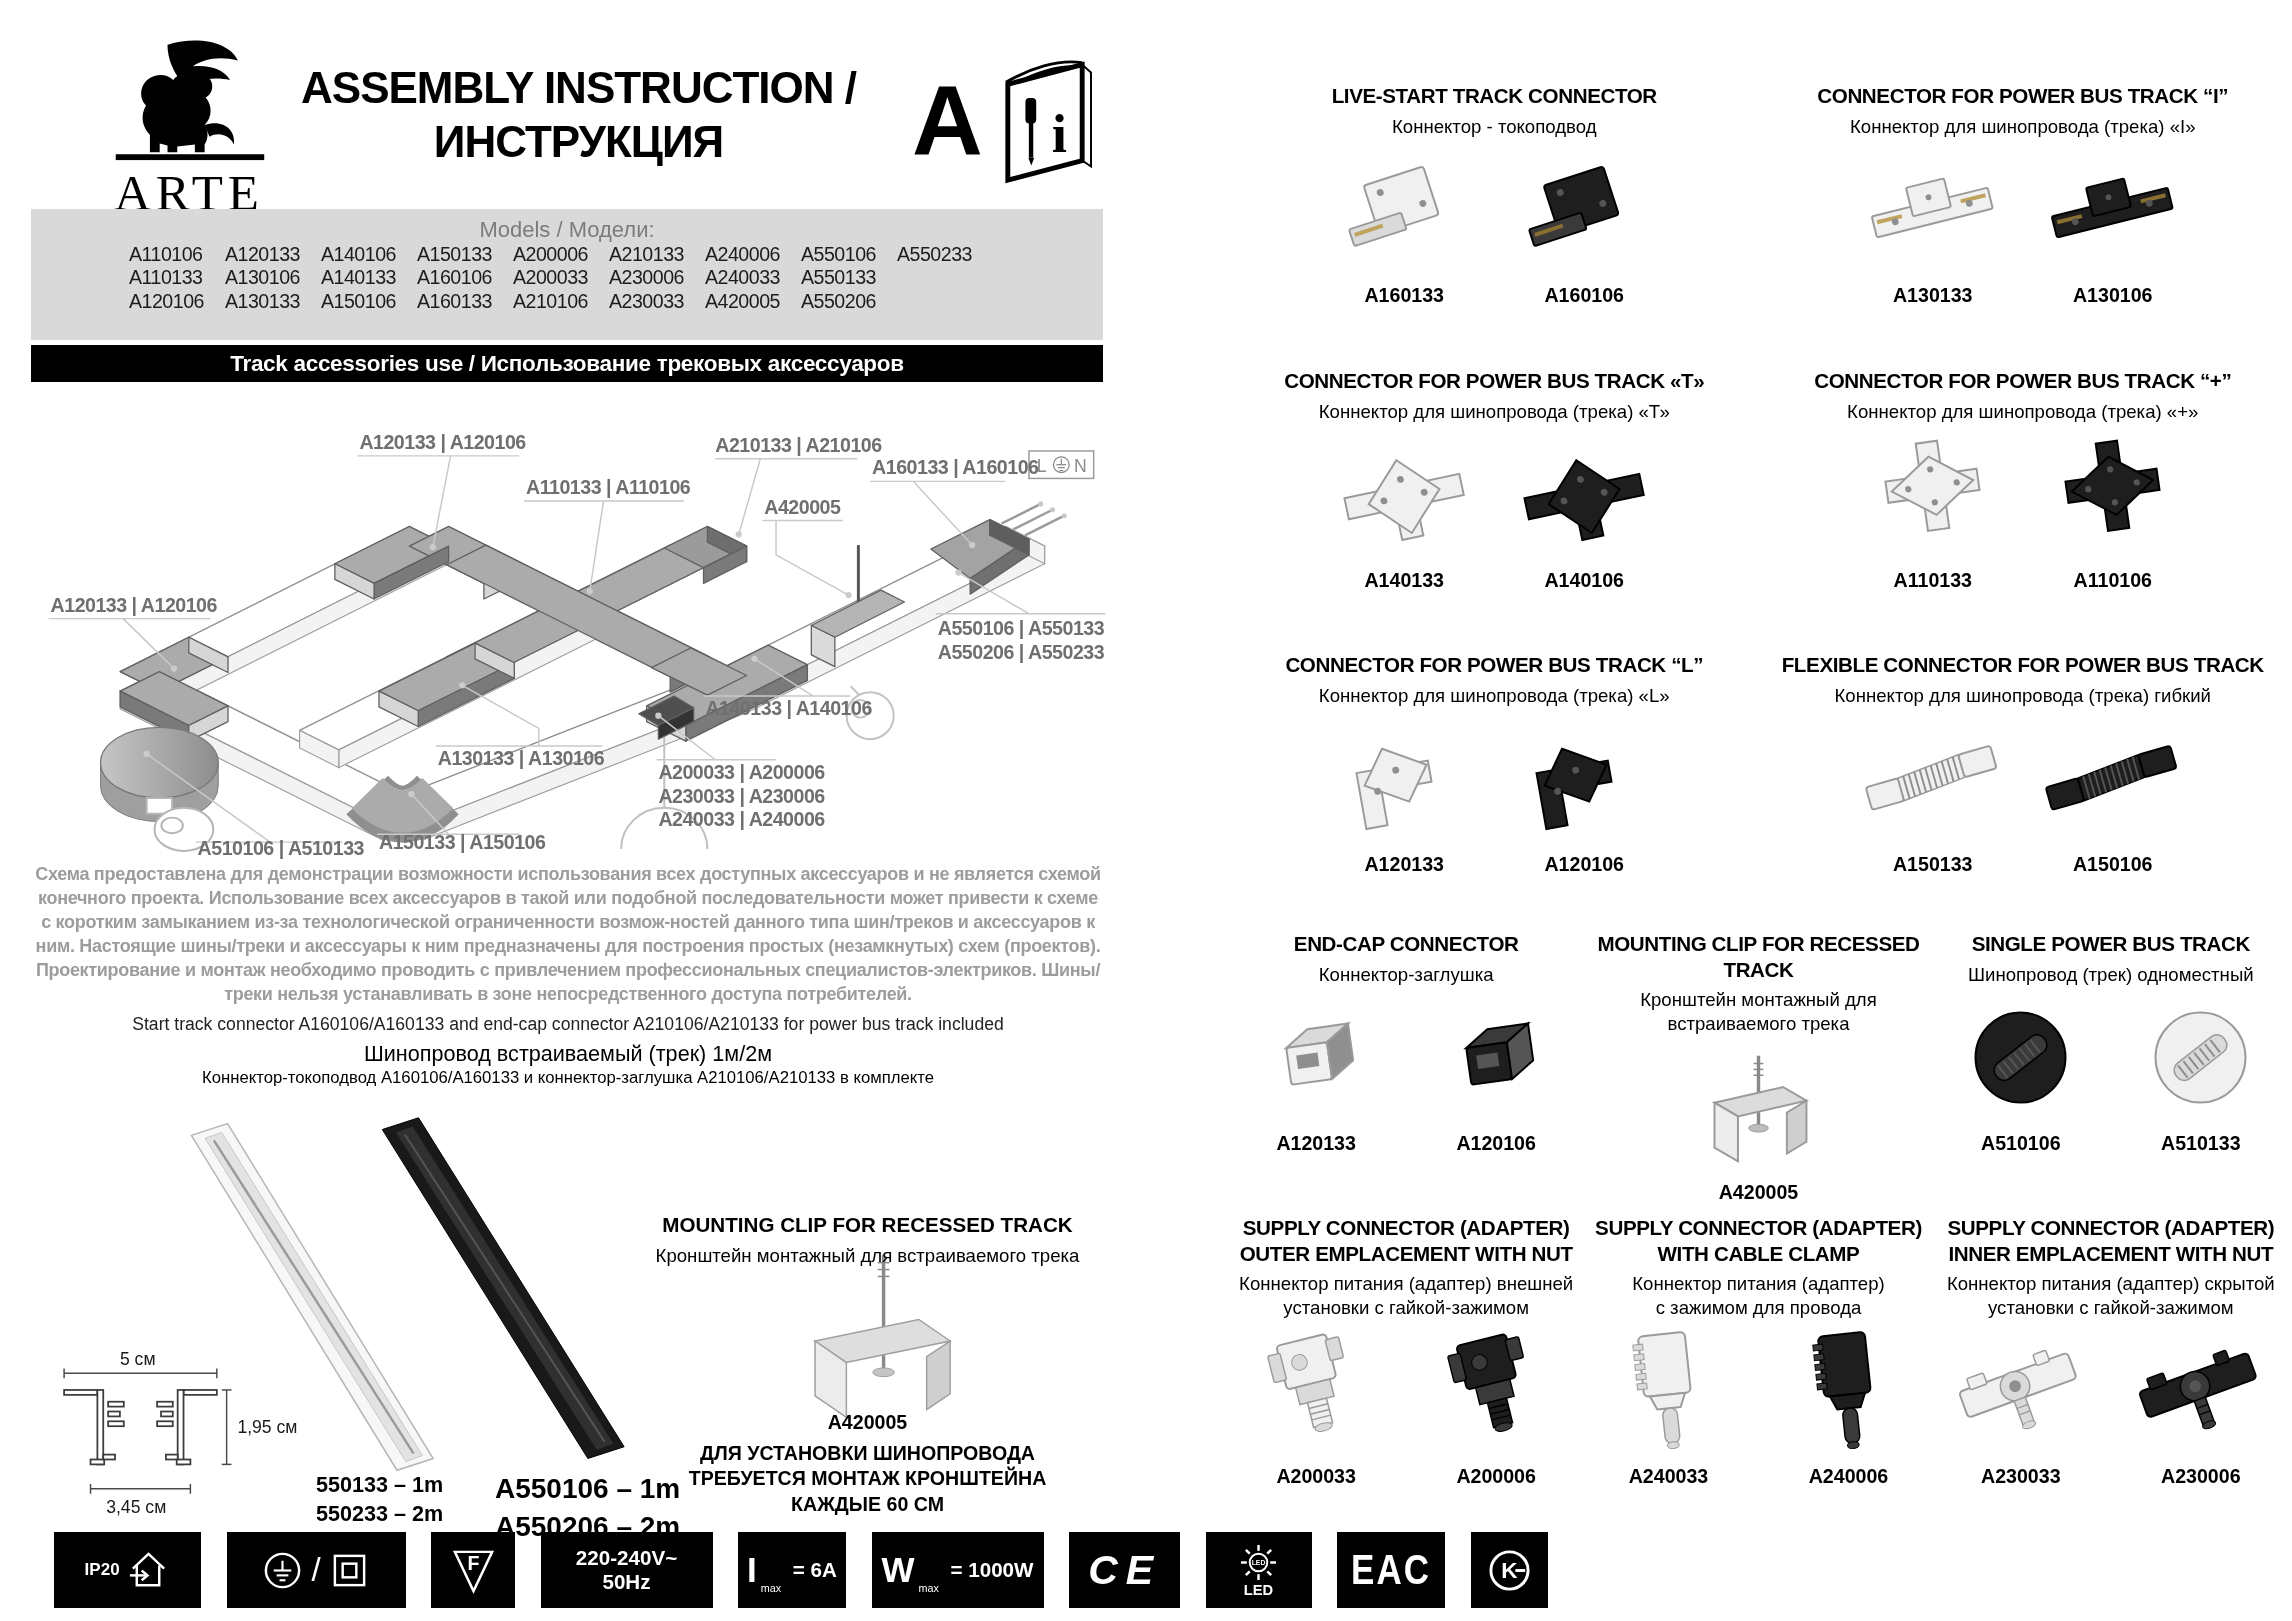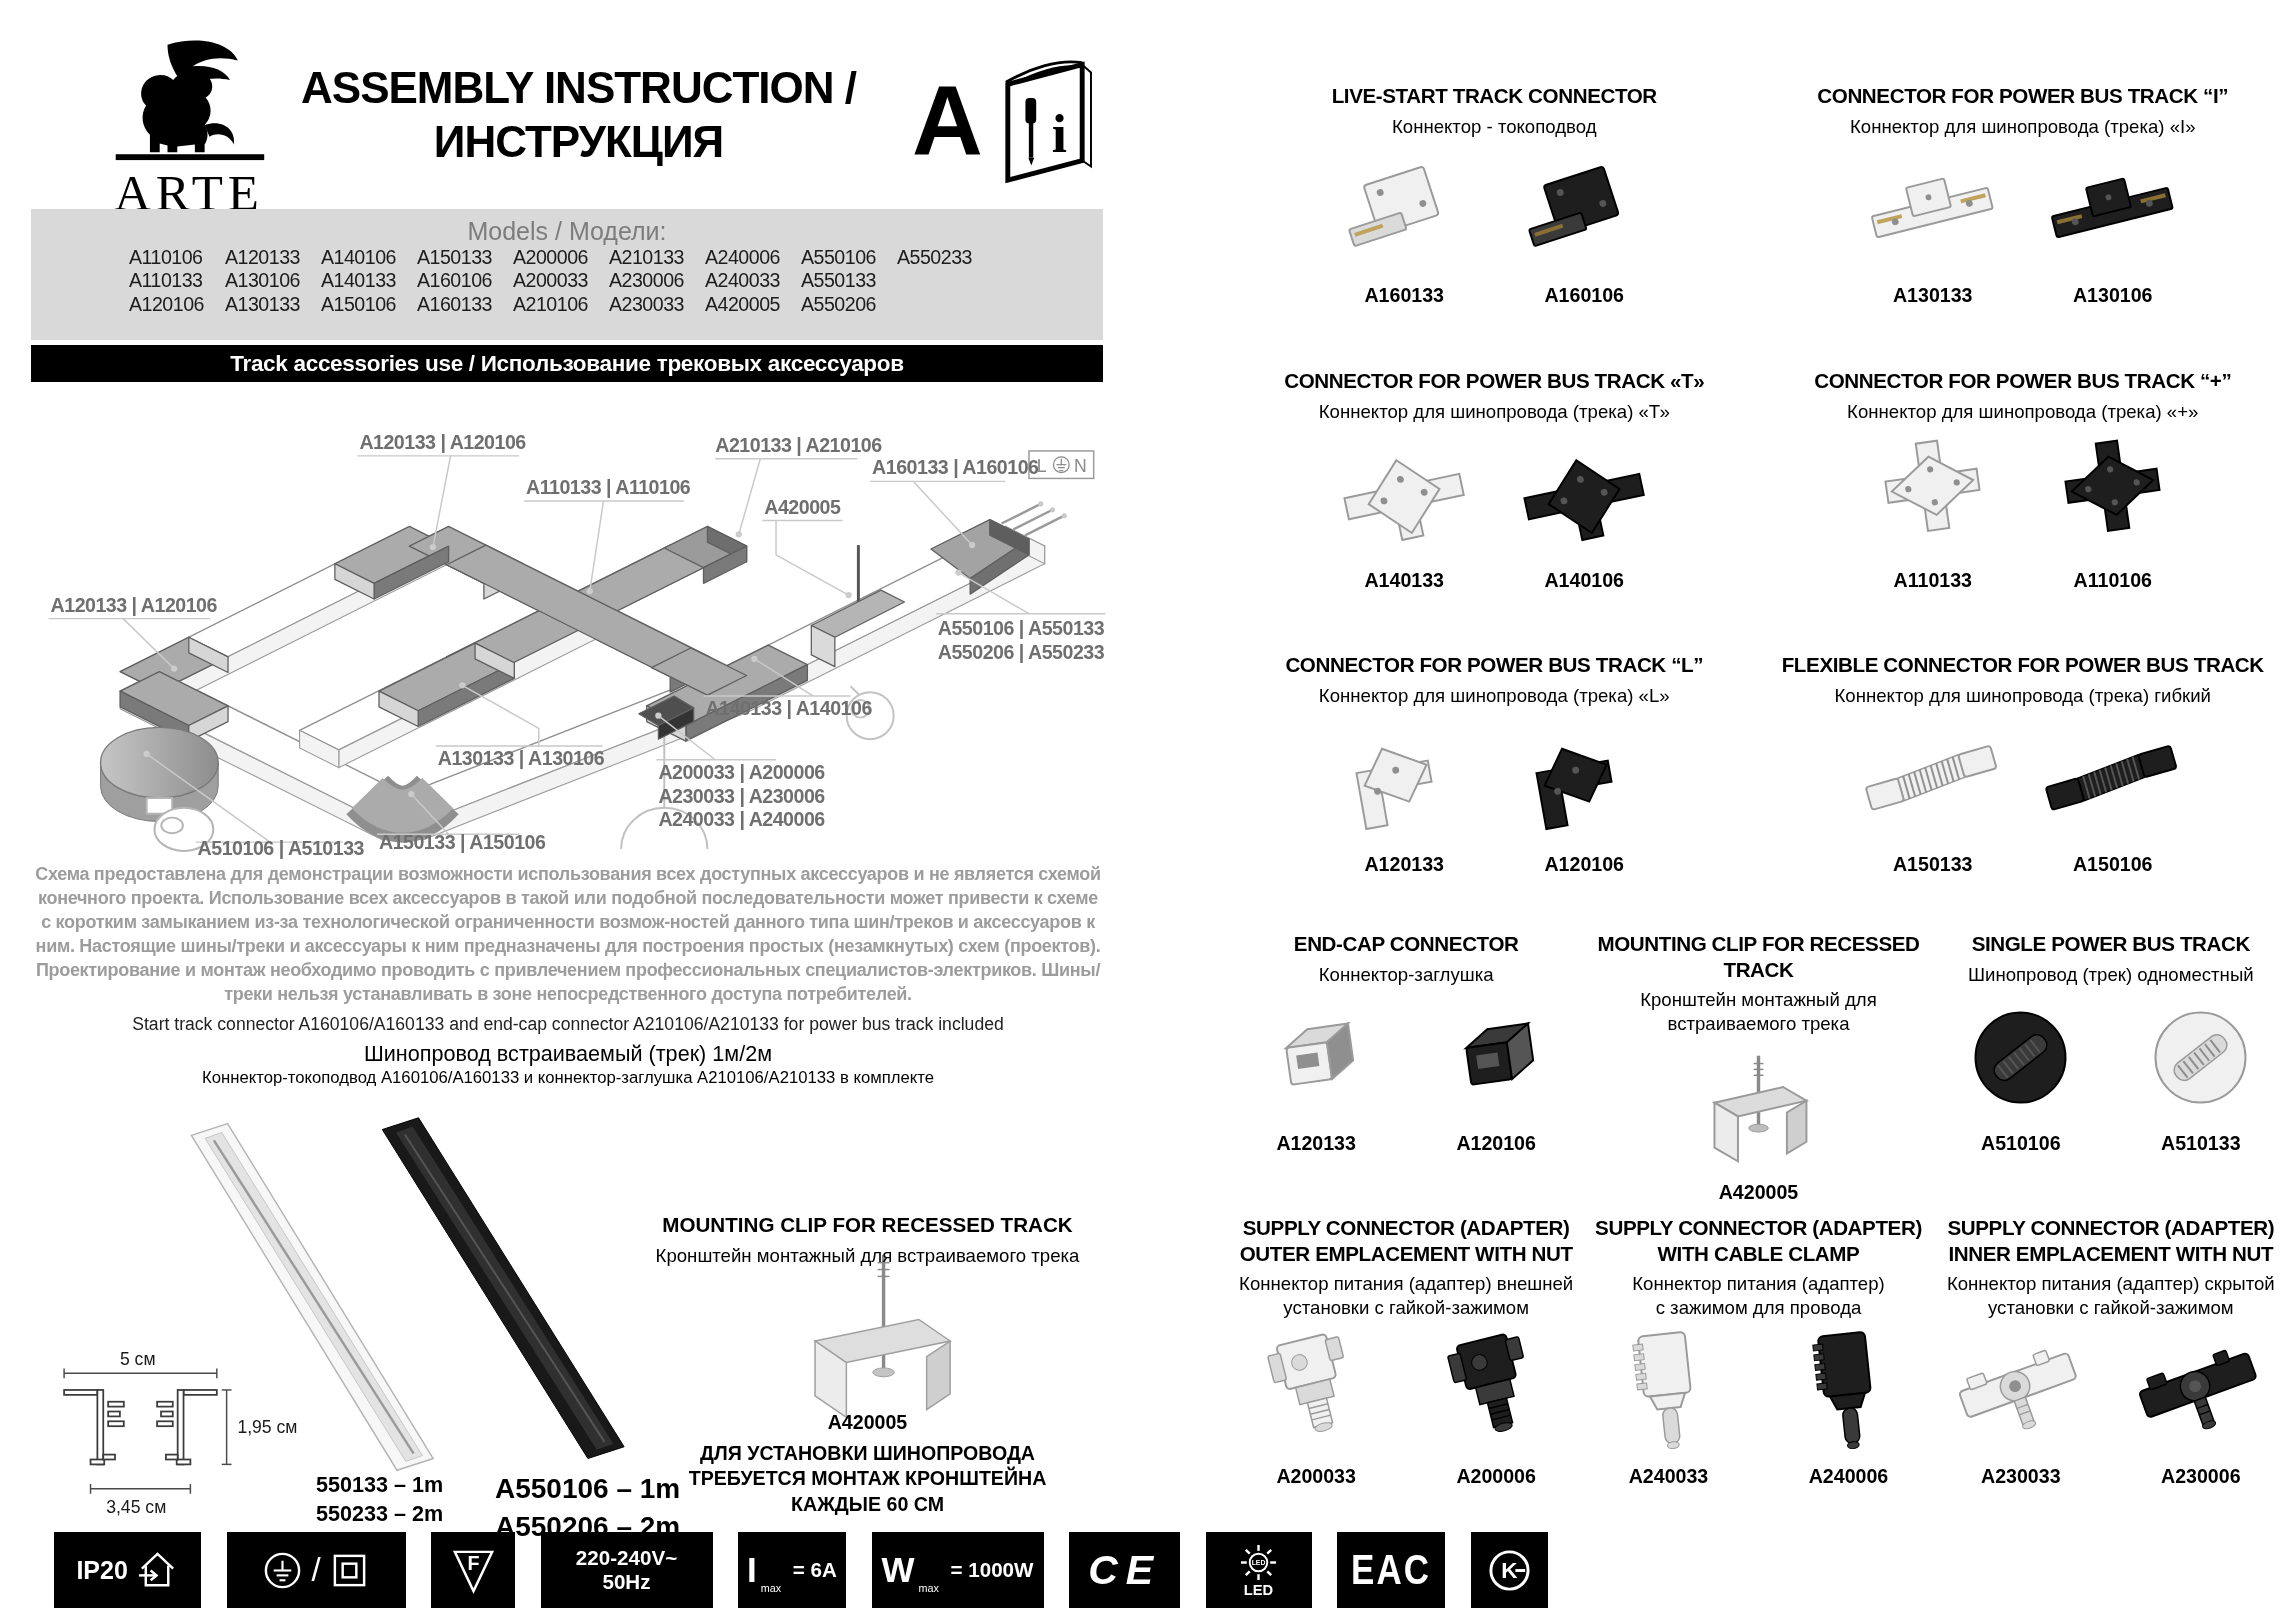--- a/index.html
+++ b/index.html
@@ -8,21 +8,21 @@
   
   .logo{position:absolute;left:86px;top:37px;width:206px;text-align:center;}
   .brand-name{font-family:"Liberation Serif",serif;font-size:51px;letter-spacing:4.9px;line-height:1;}
   .brand-sub{font-size:15.7px;letter-spacing:14.7px;margin-top:2.9px;padding-left:7.8px;}
   .title{position:absolute;left:265px;top:61px;width:627px;text-align:center;font-weight:bold;
          font-size:44px;line-height:1.22;letter-spacing:-1px;}
   .manual{position:absolute;left:912px;top:51px;display:flex;align-items:center;gap:13.7px;}
   .manual-a{font-size:98px;font-weight:bold;line-height:1;}
   
   .models{position:absolute;left:31px;top:209px;width:1072px;height:131px;background:#d9d9d9;}
-  .models-label{font-size:25px;color:#7c7c7c;text-align:center;padding-top:7.8px;}
+  .models-label{font-size:22px;color:#7c7c7c;text-align:center;padding-top:7.8px;}
   .model-row{display:grid;grid-template-columns:repeat(9,96px);margin-left:98px;font-size:19.6px;
              color:#1c1c1c;line-height:23.5px;letter-spacing:-0.5px;}
   .barsec{position:absolute;left:31px;top:345px;width:1072px;height:37px;background:#000;color:#fff;
           font-weight:bold;font-size:22.5px;text-align:center;line-height:37px;letter-spacing:-0.3px;}
   
   .diagram{position:absolute;left:29px;top:390px;width:1098px;height:469px;}
   
   .disclaimer{position:absolute;left:35px;top:863px;width:1066px;text-align:center;color:#9c9c9c;
               font-weight:bold;font-size:18px;line-height:1.33;letter-spacing:-0.3px;}
   
@@ -392,21 +392,21 @@
 
   <div class="clip-title">MOUNTING CLIP FOR RECESSED TRACK</div>
   <div class="clip-ru">Кронштейн монтажный для встраиваемого трека</div>
   <div class="clip-code">A420005</div>
   <div class="clip-warn">ДЛЯ УСТАНОВКИ ШИНОПРОВОДА
 ТРЕБУЕТСЯ МОНТАЖ КРОНШТЕЙНА
 КАЖДЫЕ 60 СМ</div>
 
   <div class="badges">
     <div class="badge" style="width:147px;">
-      <span class="b-txt" style="font-size:25px;">IP20</span>
+      <span class="b-txt" style="font-size:17px;">IP20</span>
       <svg width="43" height="43" viewBox="0 0 44 44">
         <g stroke="#fff" stroke-width="2.5" fill="none">
           <polyline points="6,20 22,5 38,20"></polyline>
           <polyline points="10,17 10,37 33,37 33,17"></polyline>
           <polyline points="3,27 20,27"></polyline>
             <polyline points="15,22 21,27 15,32"></polyline>
         </g>
       </svg>
     </div>
     <div class="badge" style="width:179px;">

